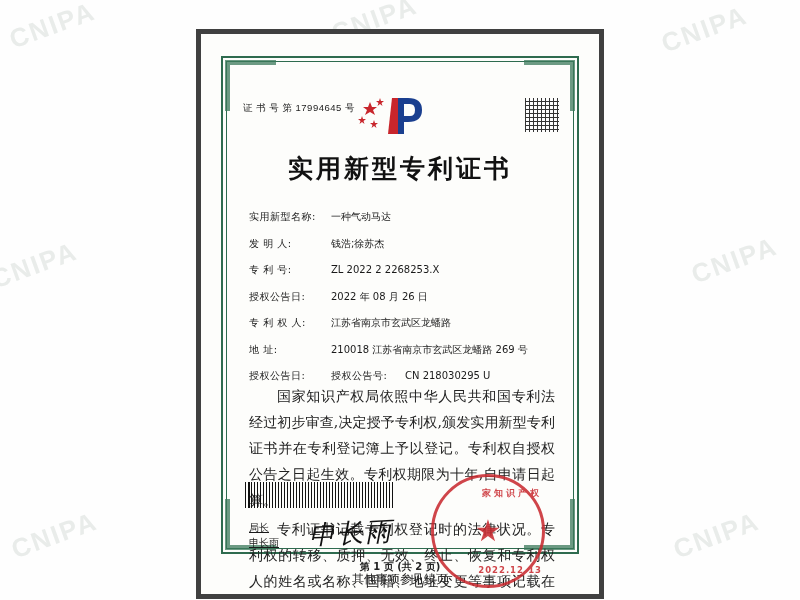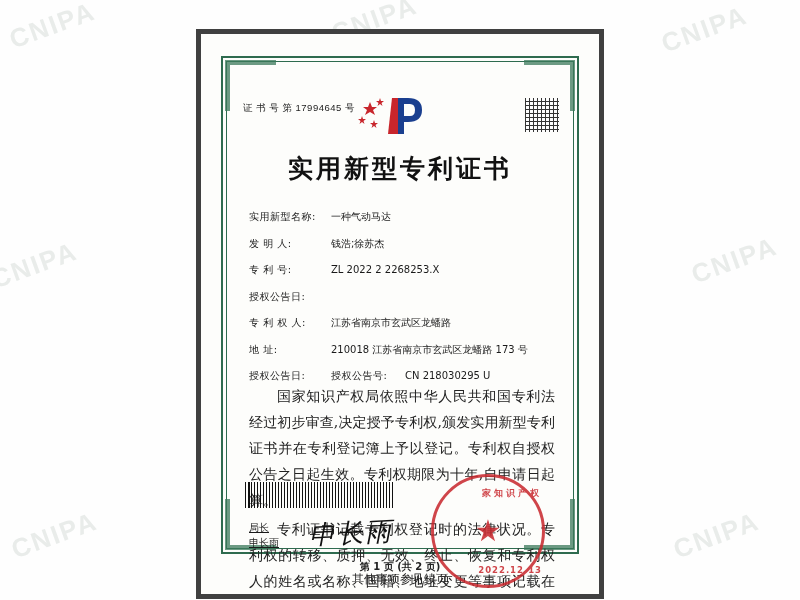--- a/index.html
+++ b/index.html
@@ -309,28 +309,29 @@
       <div class="field-row">
         <div class="field-label">发 明 人:</div>
         <div class="field-value">钱浩;徐苏杰</div>
       </div>
       <div class="field-row">
         <div class="field-label">专 利 号:</div>
         <div class="field-value">ZL 2022 2 2268253.X</div>
       </div>
       <div class="field-row">
         <div class="field-label">授权公告日:</div>
+        <div class="field-value">2022 年 08 月 26 日</div>
       </div>
       <div class="field-row">
         <div class="field-label">专 利 权 人:</div>
         <div class="field-value">江苏省南京市玄武区龙蟠路</div>
       </div>
       <div class="field-row">
         <div class="field-label">地 址:</div>
-        <div class="field-value">210018 江苏省南京市玄武区龙蟠路 173 号</div>
+        <div class="field-value">210018 江苏省南京市玄武区龙蟠路 269 号</div>
       </div>
       <div class="field-row double">
         <div class="field-label">授权公告日:</div>
         <div class="field-label2">授权公告号:</div>
         <div class="field-value">CN 218030295 U</div>
       </div>
     </div>
 
     <div class="paragraphs">
       <p>国家知识产权局依照中华人民共和国专利法经过初步审查,决定授予专利权,颁发实用新型专利证书并在专利登记簿上予以登记。专利权自授权公告之日起生效。专利权期限为十年,自申请日起算。</p>

